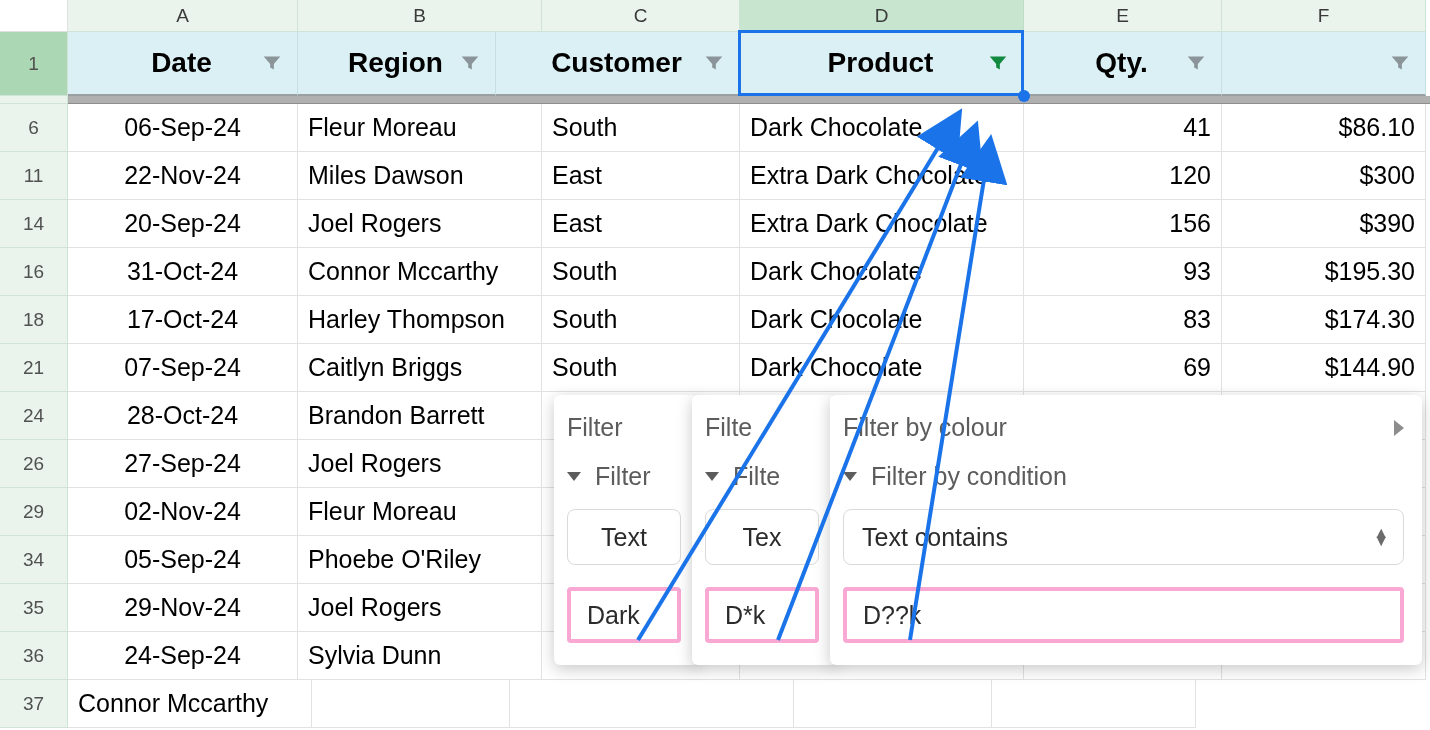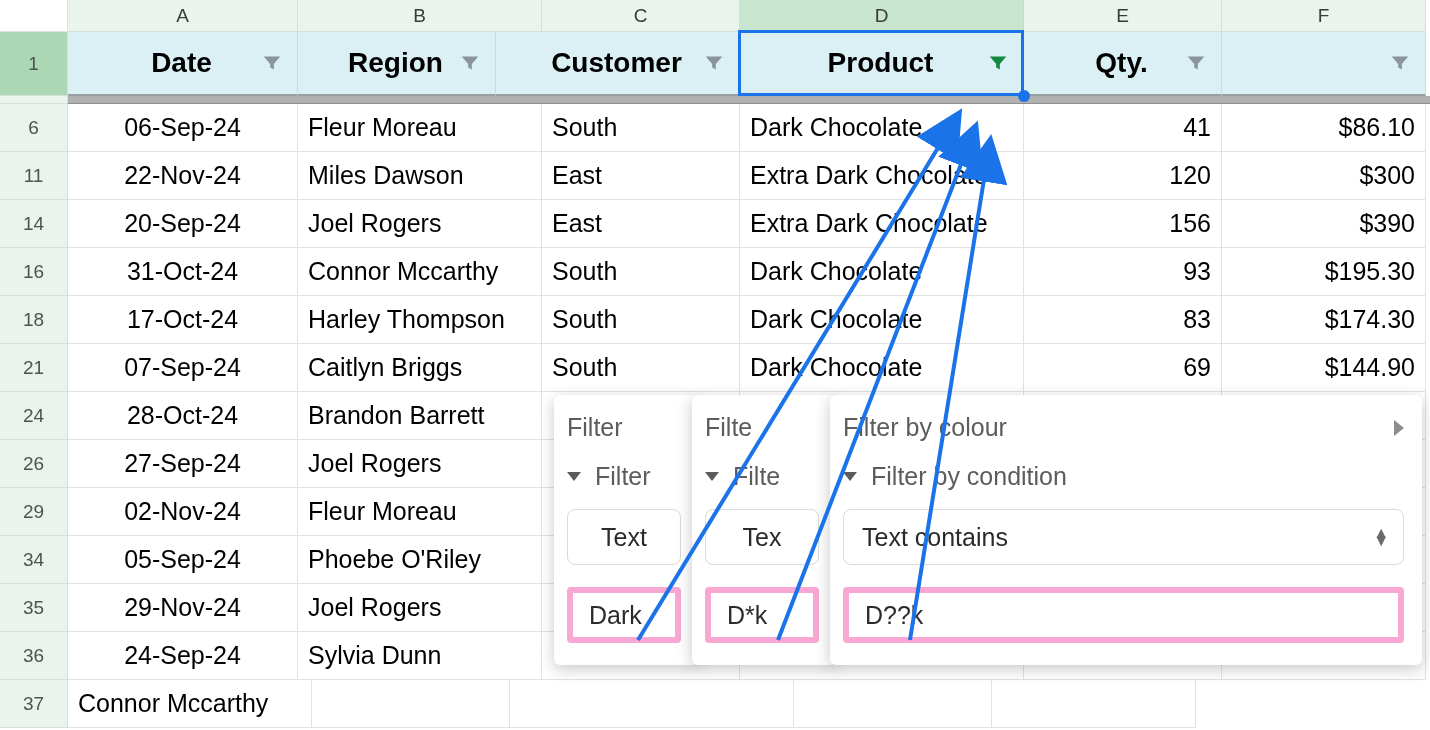--- a/index.html
+++ b/index.html
@@ -54,21 +54,21 @@
     box-shadow: 0 4px 16px rgba(0,0,0,0.22); padding: 18px 18px 22px 13px; }
   .popup-row1 { display:flex; align-items:center; justify-content:space-between; color:#5c5c5c; font-size:25px; margin-bottom:20px; }
   .popup-row2 { display:flex; align-items:center; color:#5c5c5c; font-size:25px; margin-bottom:18px; }
   .tri-down { display:inline-block; width:0; height:0; border-left:7px solid transparent;
     border-right:7px solid transparent; border-top:9px solid #5c5c5c; margin-right:14px; }
   .tri-right { display:inline-block; width:0; height:0; border-top:8px solid transparent;
     border-bottom:8px solid transparent; border-left:10px solid #8d8d8d; }
   .select-box { border:1px solid #dadada; border-radius:8px; height:56px; display:flex; align-items:center;
     justify-content:space-between; padding:0 18px; color:#2b2b2b; font-size:25px; margin-bottom:22px; }
   .updown { font-size:16px; color:#6b6b6b; letter-spacing:-4px; line-height:8px; display:flex; flex-direction:column; align-items:center; }
-  .input-box { border:6px solid #f9a8d4; border-radius:4px; height:56px; display:flex; align-items:center;
+  .input-box { border:4px solid #f9a8d4; border-radius:4px; height:56px; display:flex; align-items:center;
     padding:0 16px; color:#2b2b2b; font-size:25px; }
 
   .p-small1 { top:395px; left:554px; width:145px; }
   .p-small2 { top:395px; left:692px; width:145px;text-align:center; }
   .p-big    { top:395px; left:830px; width:592px; }
 
   .p-small1 .popup-row1, .p-small2 .popup-row1 { justify-content:flex-start; }
   .p-small1 .select-box, .p-small2 .select-box { padding:0 10px; justify-content:center; }
 
   

